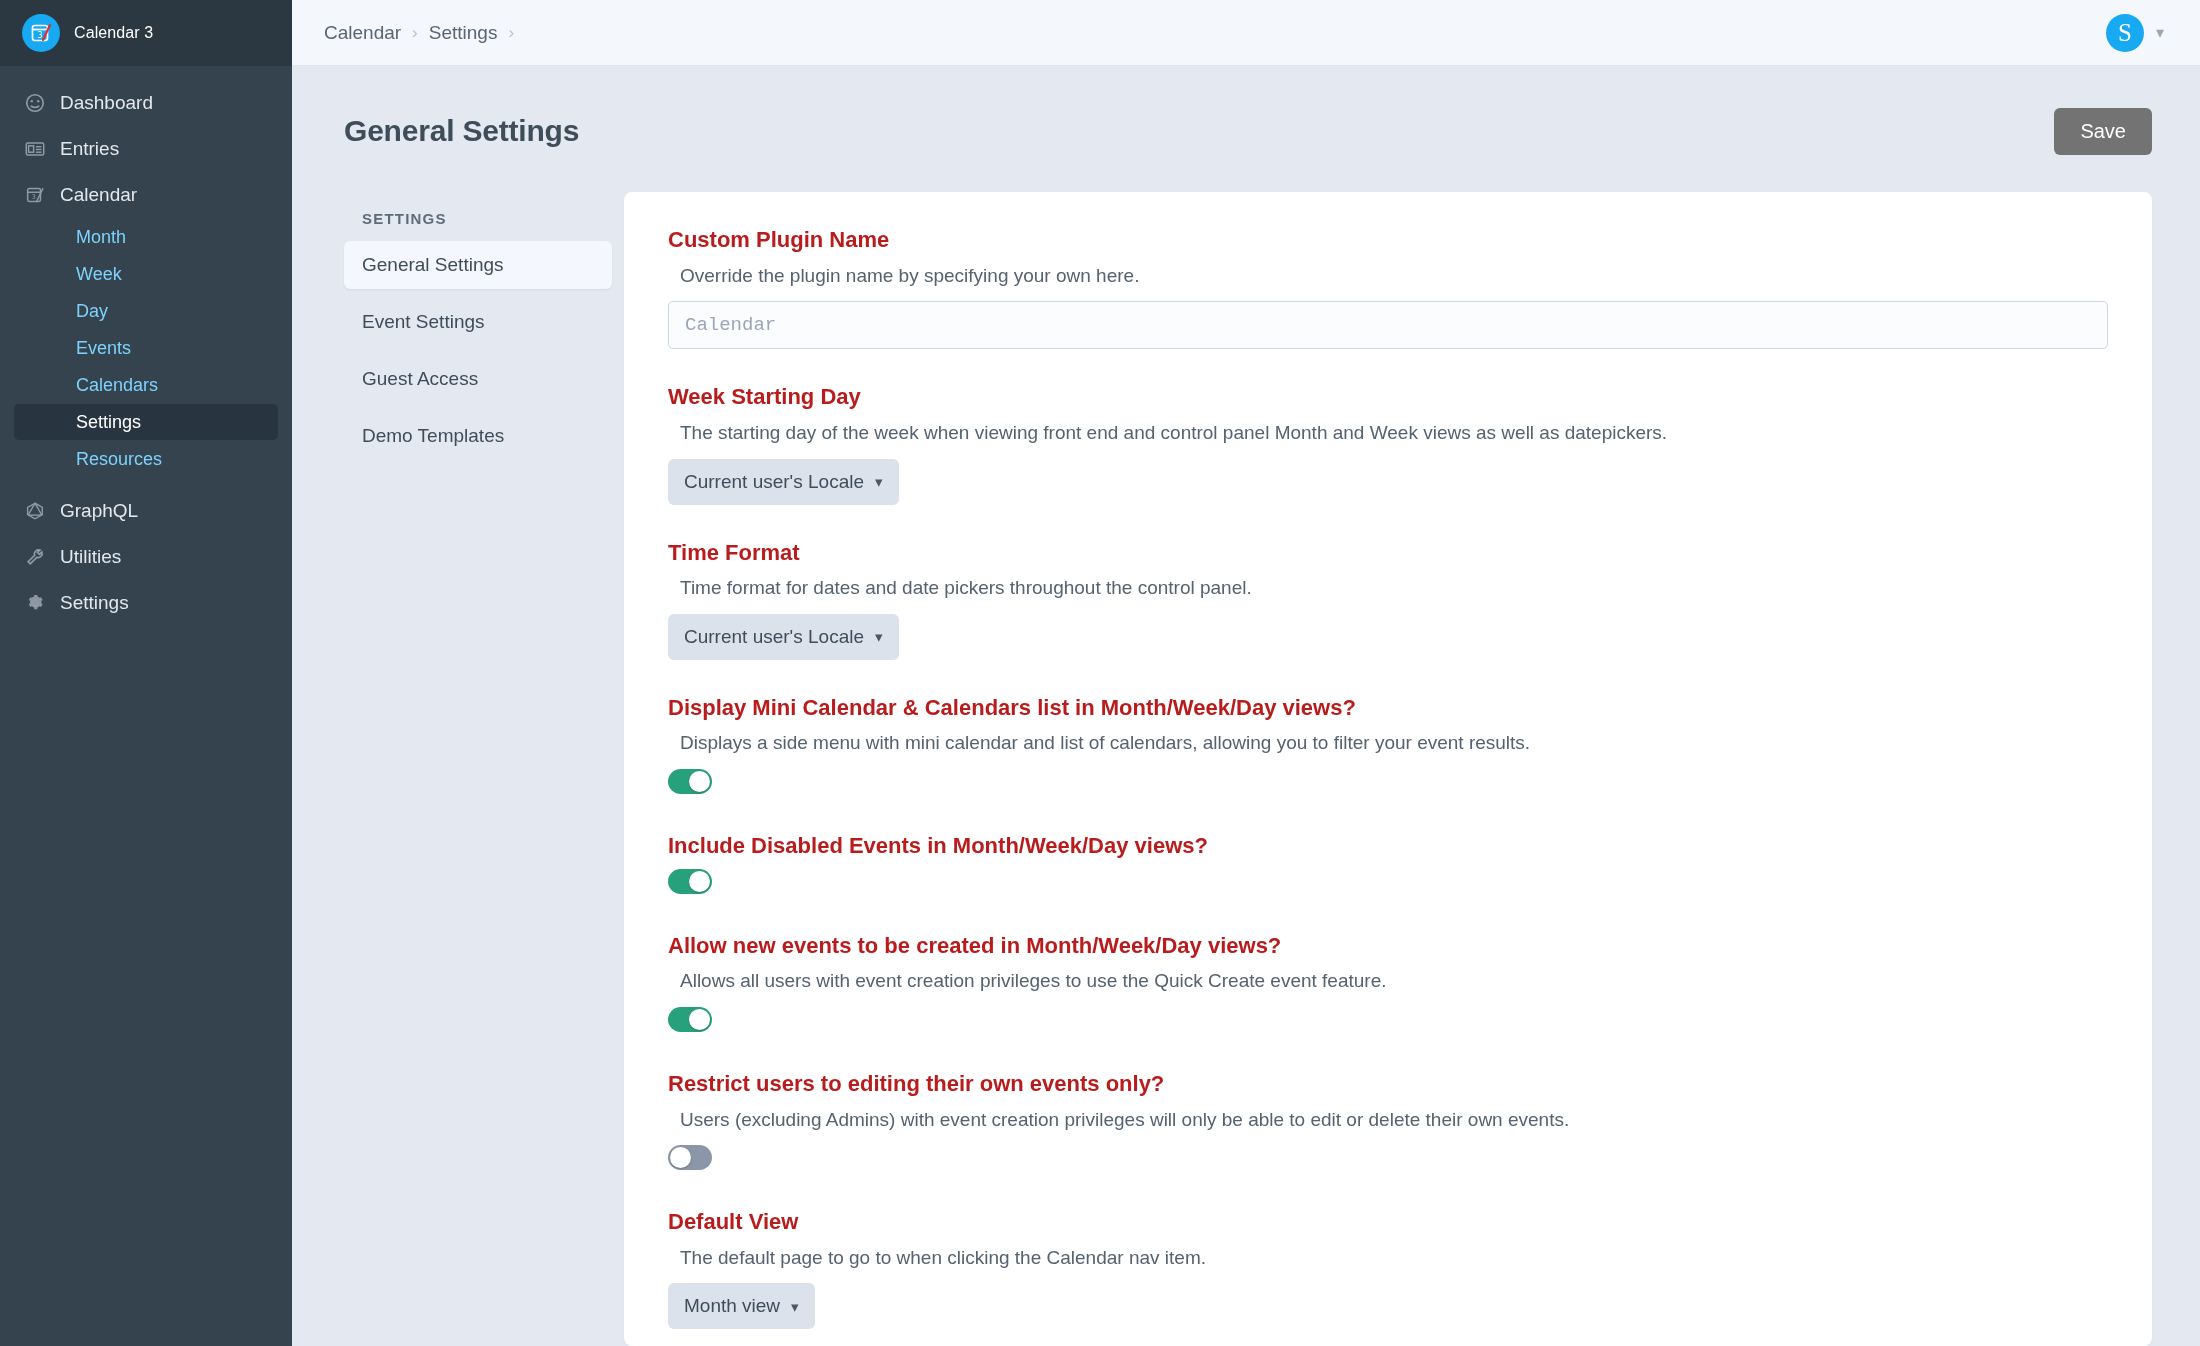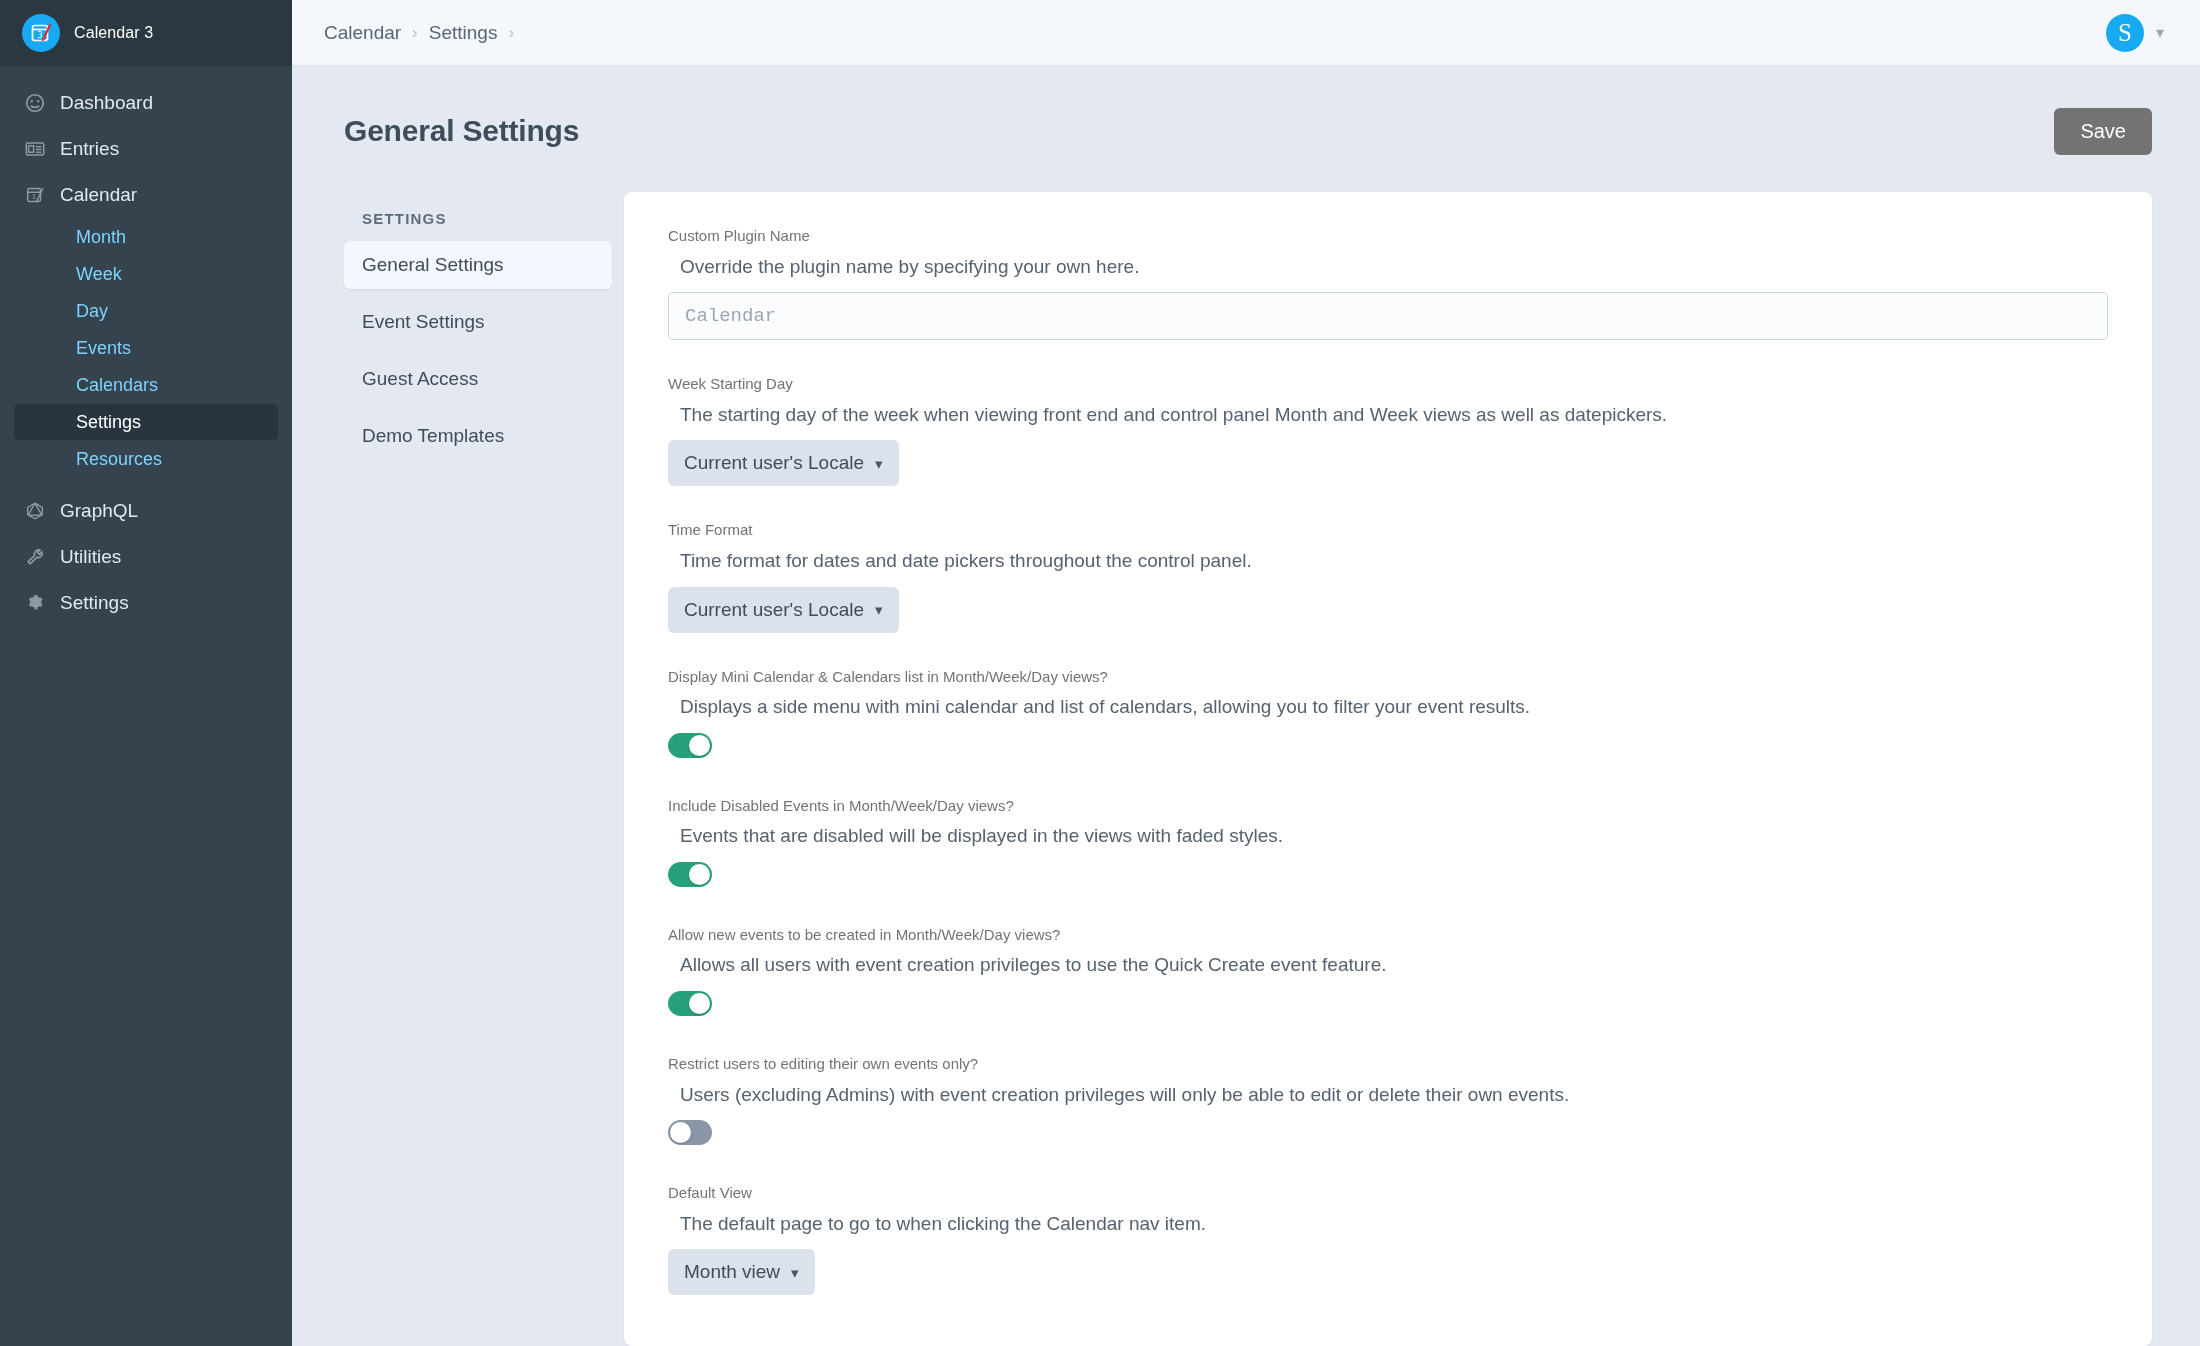--- a/index.html
+++ b/index.html
@@ -196,23 +196,23 @@
     border-radius: 8px;
     padding: 34px 44px 40px 44px;
     box-shadow: 0 1px 2px rgba(60,80,110,.08);
     min-width: 0;
     overflow: hidden;
   }
 
   .field { margin-bottom: 34px; }
   .field:last-child { margin-bottom: 0; }
   .field-label {
-    font-size: 15px;
-    font-weight: normal;
-    color: #737373;
+    font-size: 22px;
+    font-weight: bold;
+    color: #b91c1c;
     margin-bottom: 8px;
     line-height: 1.3;
   }
   .field-desc {
     font-size: 19px;
     color: #55626f;
     margin-bottom: 13px;
     line-height: 1.35;
     margin-left: 12px;
   }
@@ -457,21 +457,20 @@
         <div class="field">
           <div class="field-label">Display Mini Calendar &amp; Calendars list in Month/Week/Day views?</div>
           <div class="field-desc">Displays a side menu with mini calendar and list of calendars, allowing you to filter your event results.</div>
           <span class="toggle on">
             <span class="knob"></span>
           </span>
         </div>
 
         <div class="field">
           <div class="field-label">Include Disabled Events in Month/Week/Day views?</div>
-          <div class="field-desc">Events that are disabled will be displayed in the views with faded styles.</div>
           <span class="toggle on">
             <span class="knob"></span>
           </span>
         </div>
 
         <div class="field">
           <div class="field-label">Allow new events to be created in Month/Week/Day views?</div>
           <div class="field-desc">Allows all users with event creation privileges to use the Quick Create event feature.</div>
           <span class="toggle on">
             <span class="knob"></span>

